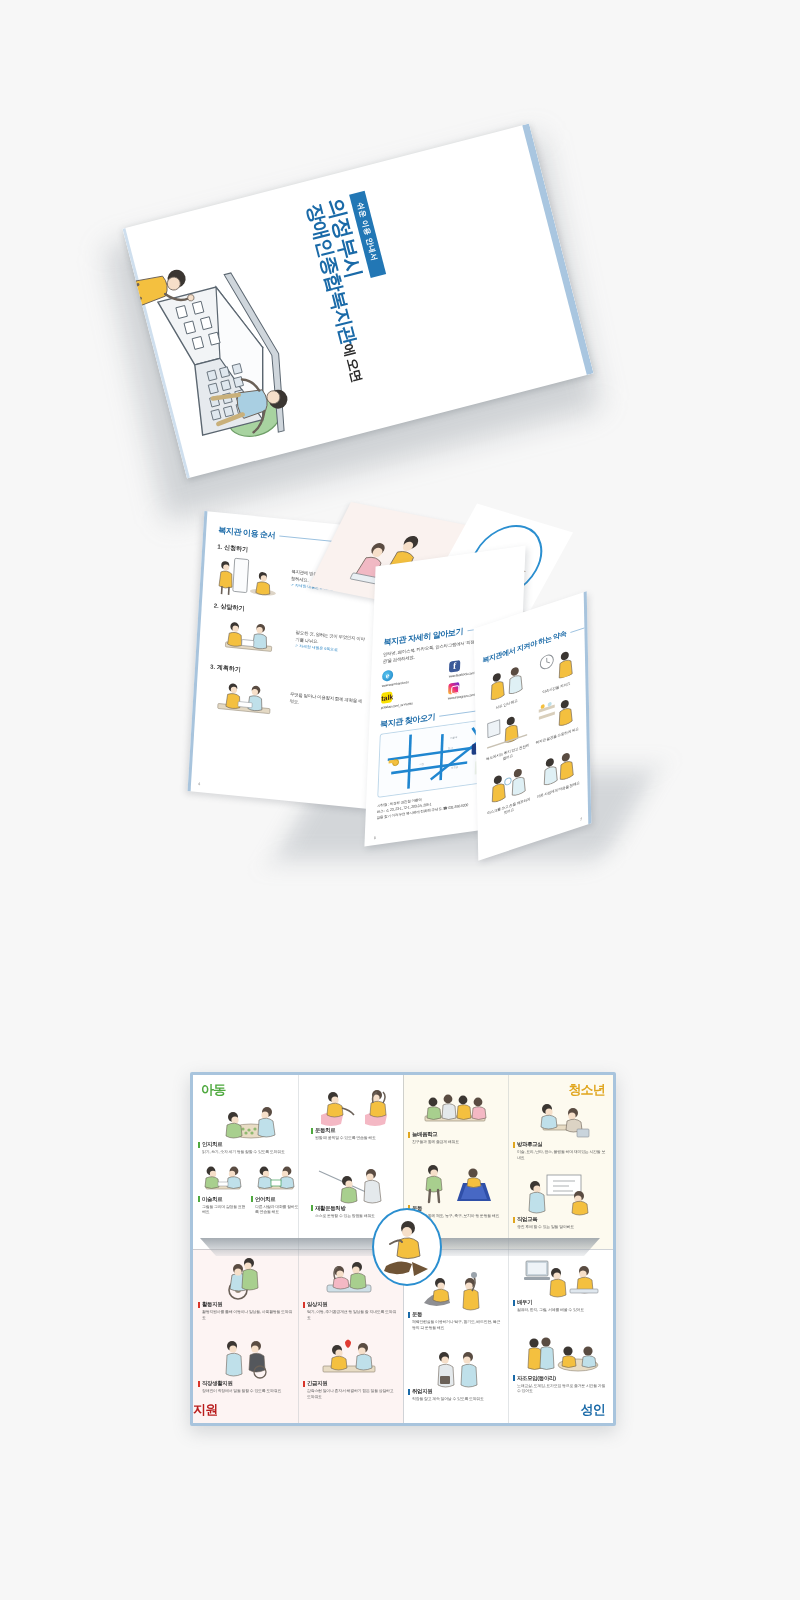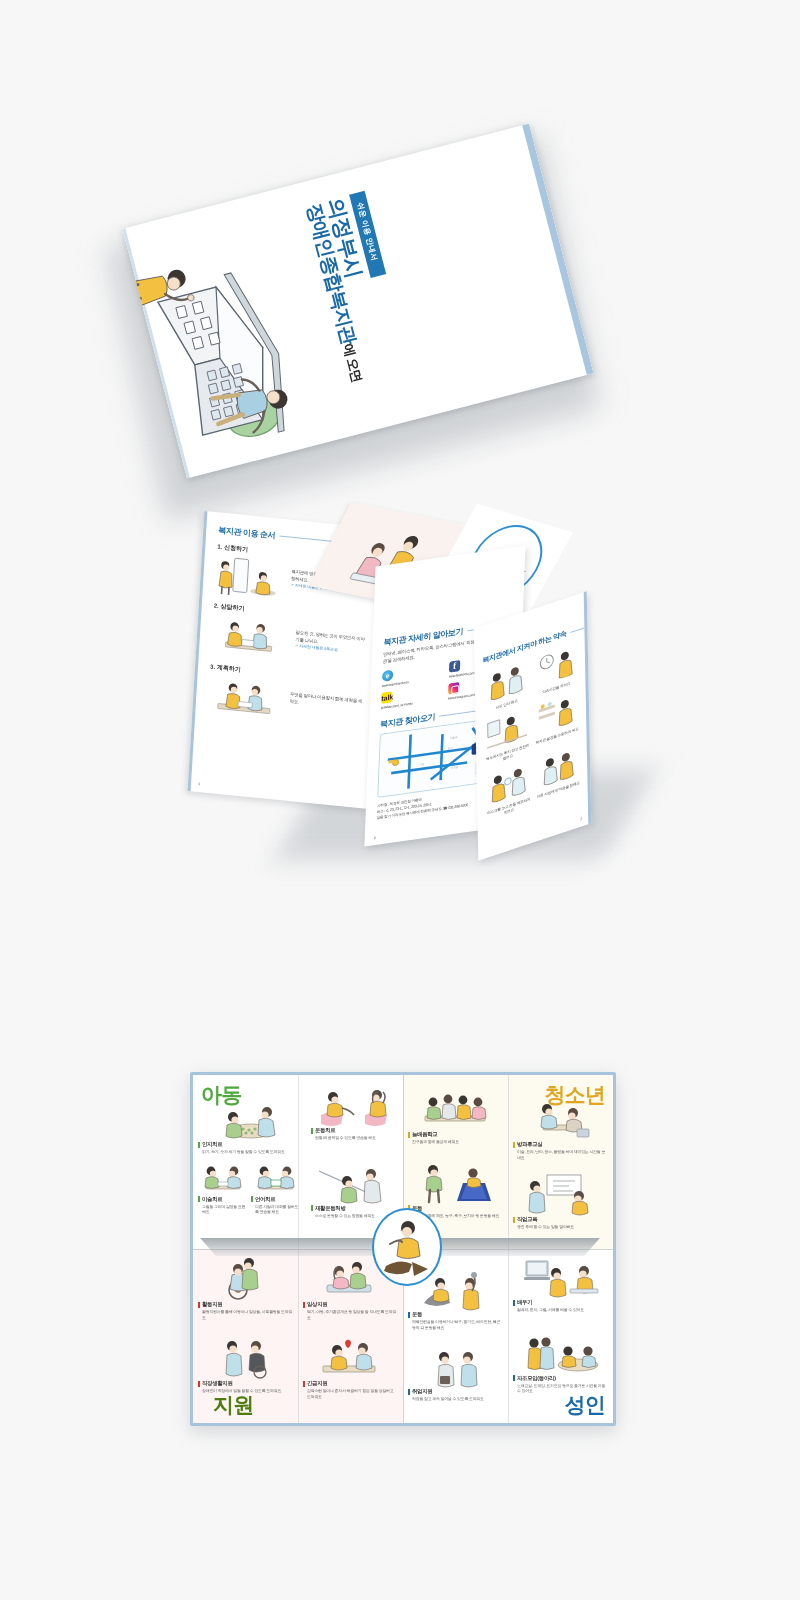--- a/index.html
+++ b/index.html
@@ -134,24 +134,24 @@
     border:3px solid #a8c4dd;border-radius:2px;background:#fff;
     display:grid;grid-template-columns:1fr 1fr;grid-template-rows:1fr 1fr;
     overflow:hidden;
   }
   .quad{position:relative;display:grid;grid-template-columns:1fr 1fr;}
   .q-child{background:#ffffff;}
   .q-youth{background:#fdfaef;}
   .q-support{background:#fdf4f3;}
   .q-adult{background:#ffffff;}
   .qhalf{position:relative;padding:6px 5px;}
-  .qtitle{position:absolute;font-weight:bold;font-size:21px;letter-spacing:-.8px;z-index:3;}
+  .qtitle{position:absolute;font-weight:bold;font-size:13px;letter-spacing:-.8px;z-index:3;}
   .qt-child{color:#4fa93f;left:8px;top:6px;}
   .qt-youth{color:#e0a61f;right:8px;top:6px;}
-  .qt-support{color:#4d7c0f;left:20px;bottom:4px;}
+  .qt-support{color:#b91c1c;left:0;bottom:4px;}
   .qt-adult{color:#1a6aa8;right:8px;bottom:4px;}
 
   .card{position:relative;margin:0 0 5px 0;}
   .card .art{height:40px;display:flex;align-items:flex-end;justify-content:center;}
   .card .ttl{font-size:5.4px;font-weight:bold;color:#333;letter-spacing:-.3px;padding-left:4px;position:relative;}
   .card .ttl:before{content:"";position:absolute;left:0;top:.5px;width:1.6px;height:6px;}
   .c-green .ttl:before{background:#4fa93f;}
   .c-yellow .ttl:before{background:#e0a61f;}
   .c-red .ttl:before{background:#d8352a;}
   .c-blue .ttl:before{background:#1a6aa8;}

